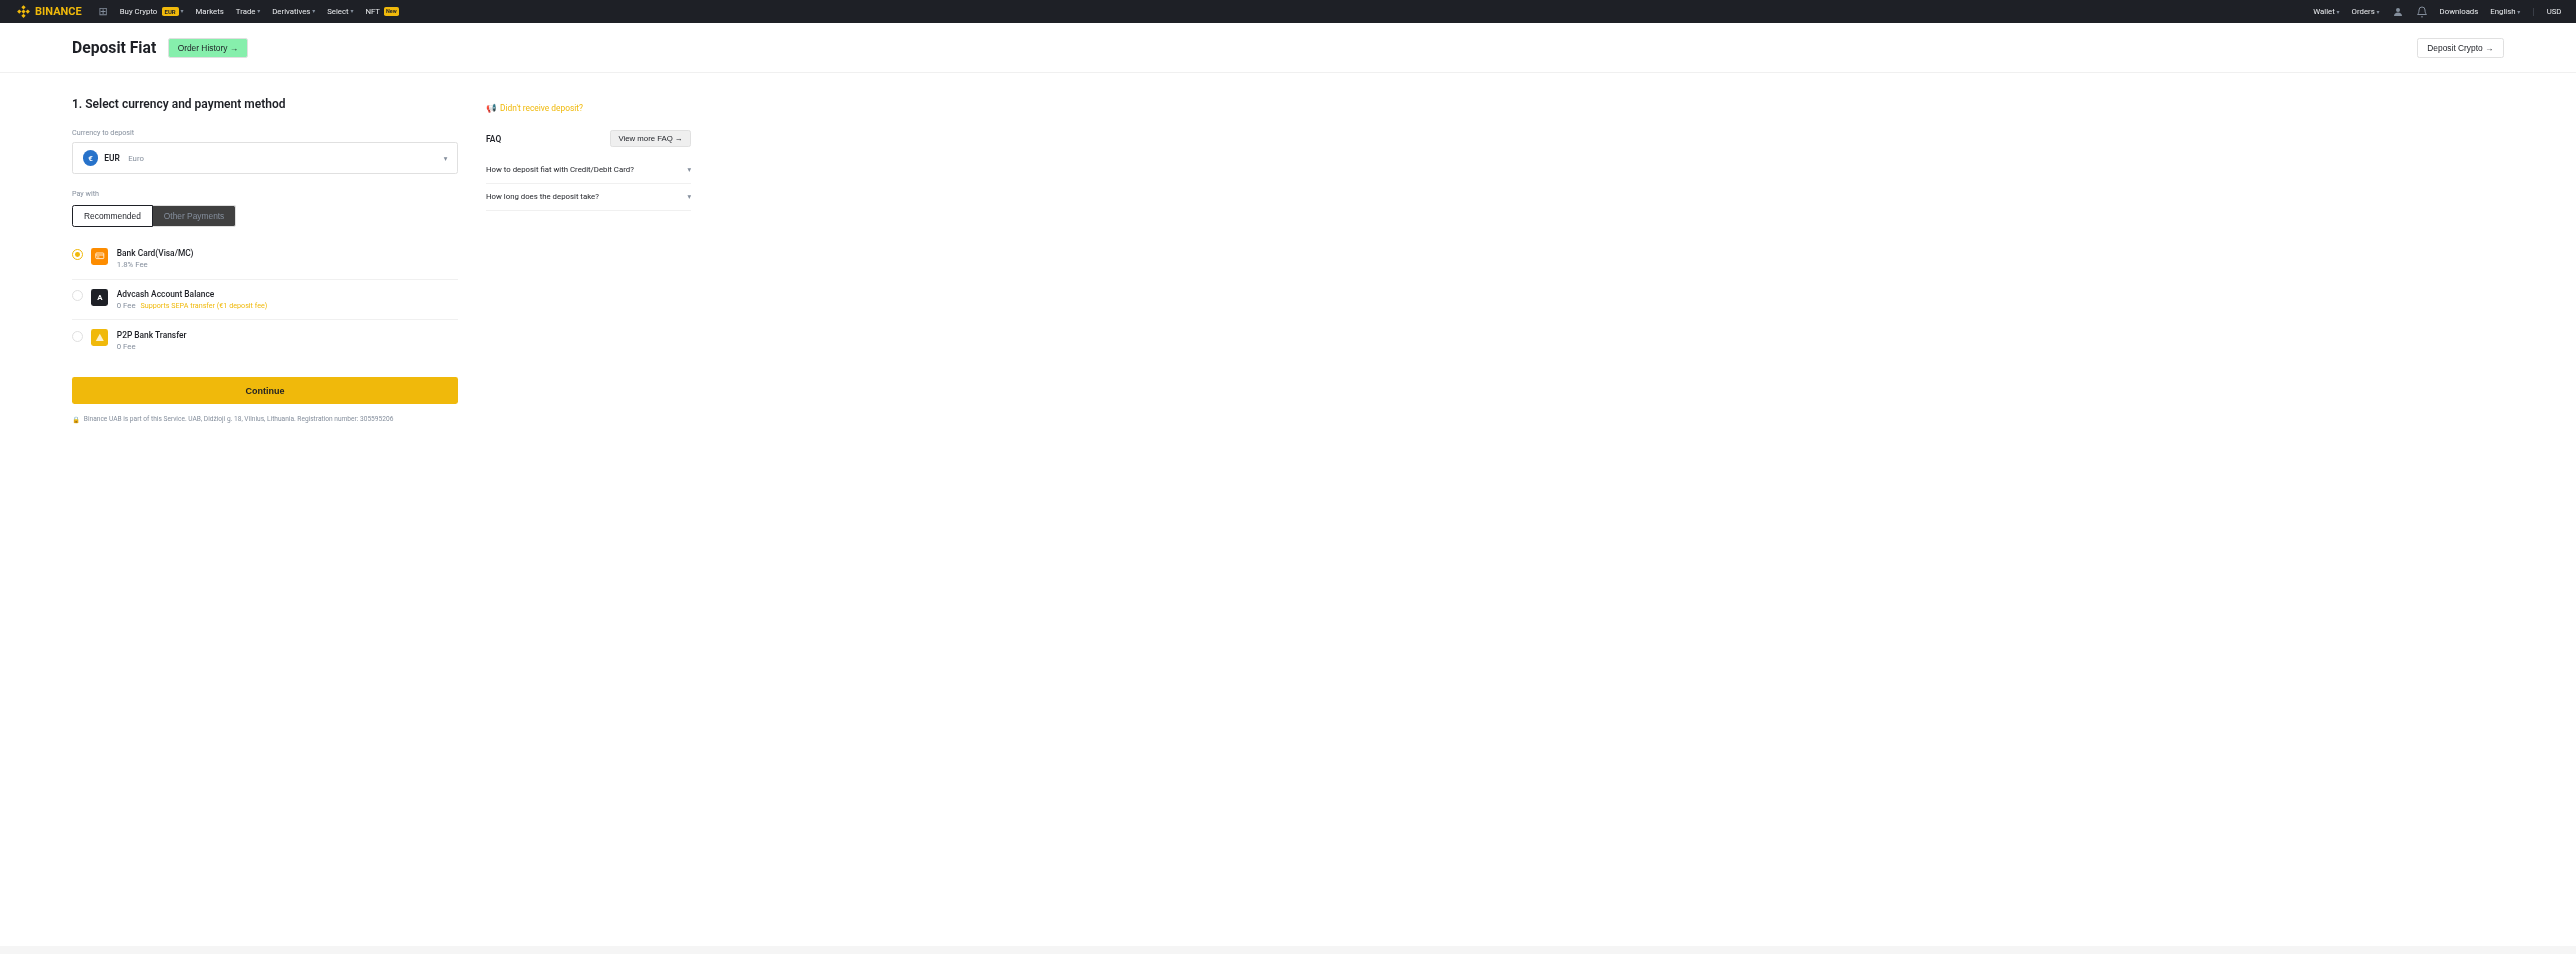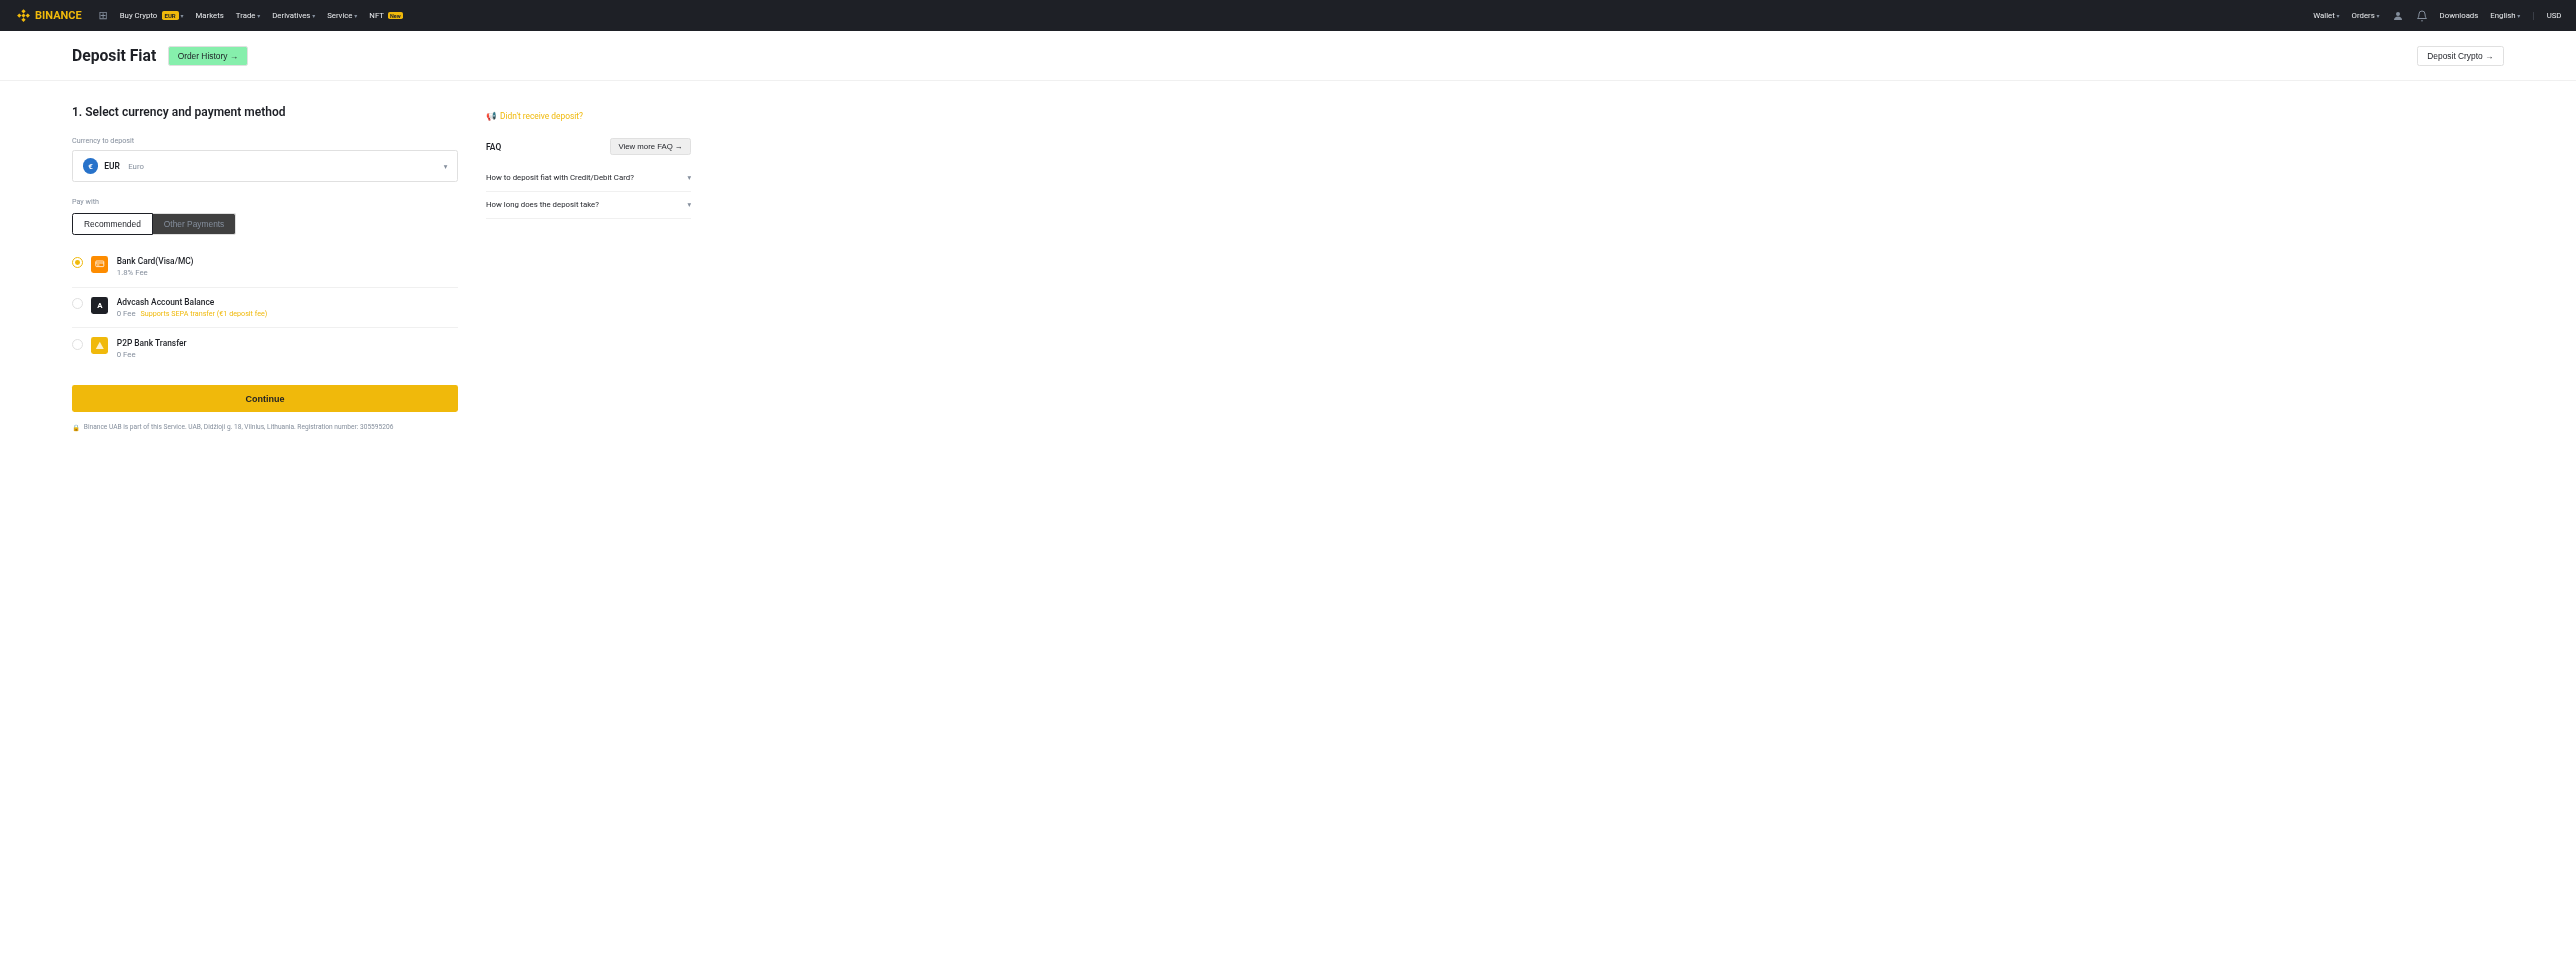--- a/index.html
+++ b/index.html
@@ -4,38 +4,37 @@
   <style>
     * { box-sizing: border-box; margin: 0; padding: 0; }
     body { font-family: -apple-system, BlinkMacSystemFont, 'Segoe UI', Roboto, sans-serif; background: #f5f5f5; min-height: 100vh; }
 
     
     .navbar {
       background: #1e2026;
       display: flex;
       align-items: center;
       padding: 0 14.5px;
-      height: 31px;
+      height: 23px;
       gap: 12px;
     }
     .navbar-logo {
       display: flex;
       align-items: center;
       gap: 3.6px;
       margin-right: 4.8px;
     }
     .logo-icon { width: 17px; height: 17px; }
     .logo-text { color: #f0b90b; font-weight: 700; font-size: 11px; }
     .nav-icon-grid { color: #848e9c; cursor: pointer; font-size: 11px; }
     .nav-link {
       color: #eaecef;
       font-size: 7.8px;
       cursor: pointer;
       display: flex;
-      align-items: center;
       gap: 1.8px;
       white-space: nowrap;
     }
     .nav-badge {
       background: #f0b90b;
       color: #1e2026;
       font-size: 5.4px;
       font-weight: 700;
       padding: 0.6px 2.4px;
       border-radius: 1.8px;
@@ -346,21 +345,21 @@
   </a>
   <a class="nav-link">
     <span>Trade</span>
     <span class="chevron">▾</span>
   </a>
   <a class="nav-link">
     <span>Derivatives</span>
     <span class="chevron">▾</span>
   </a>
   <a class="nav-link">
-    <span>Service</span>
+    <span>Select</span>
     <span class="chevron">▾</span>
   </a>
   <a class="nav-link">
     <span>NFT</span>
     <span class="nav-badge">New</span>
   </a>
 
   <div class="navbar-right">
     <a class="nav-right-link">
       <span>Wallet</span>

